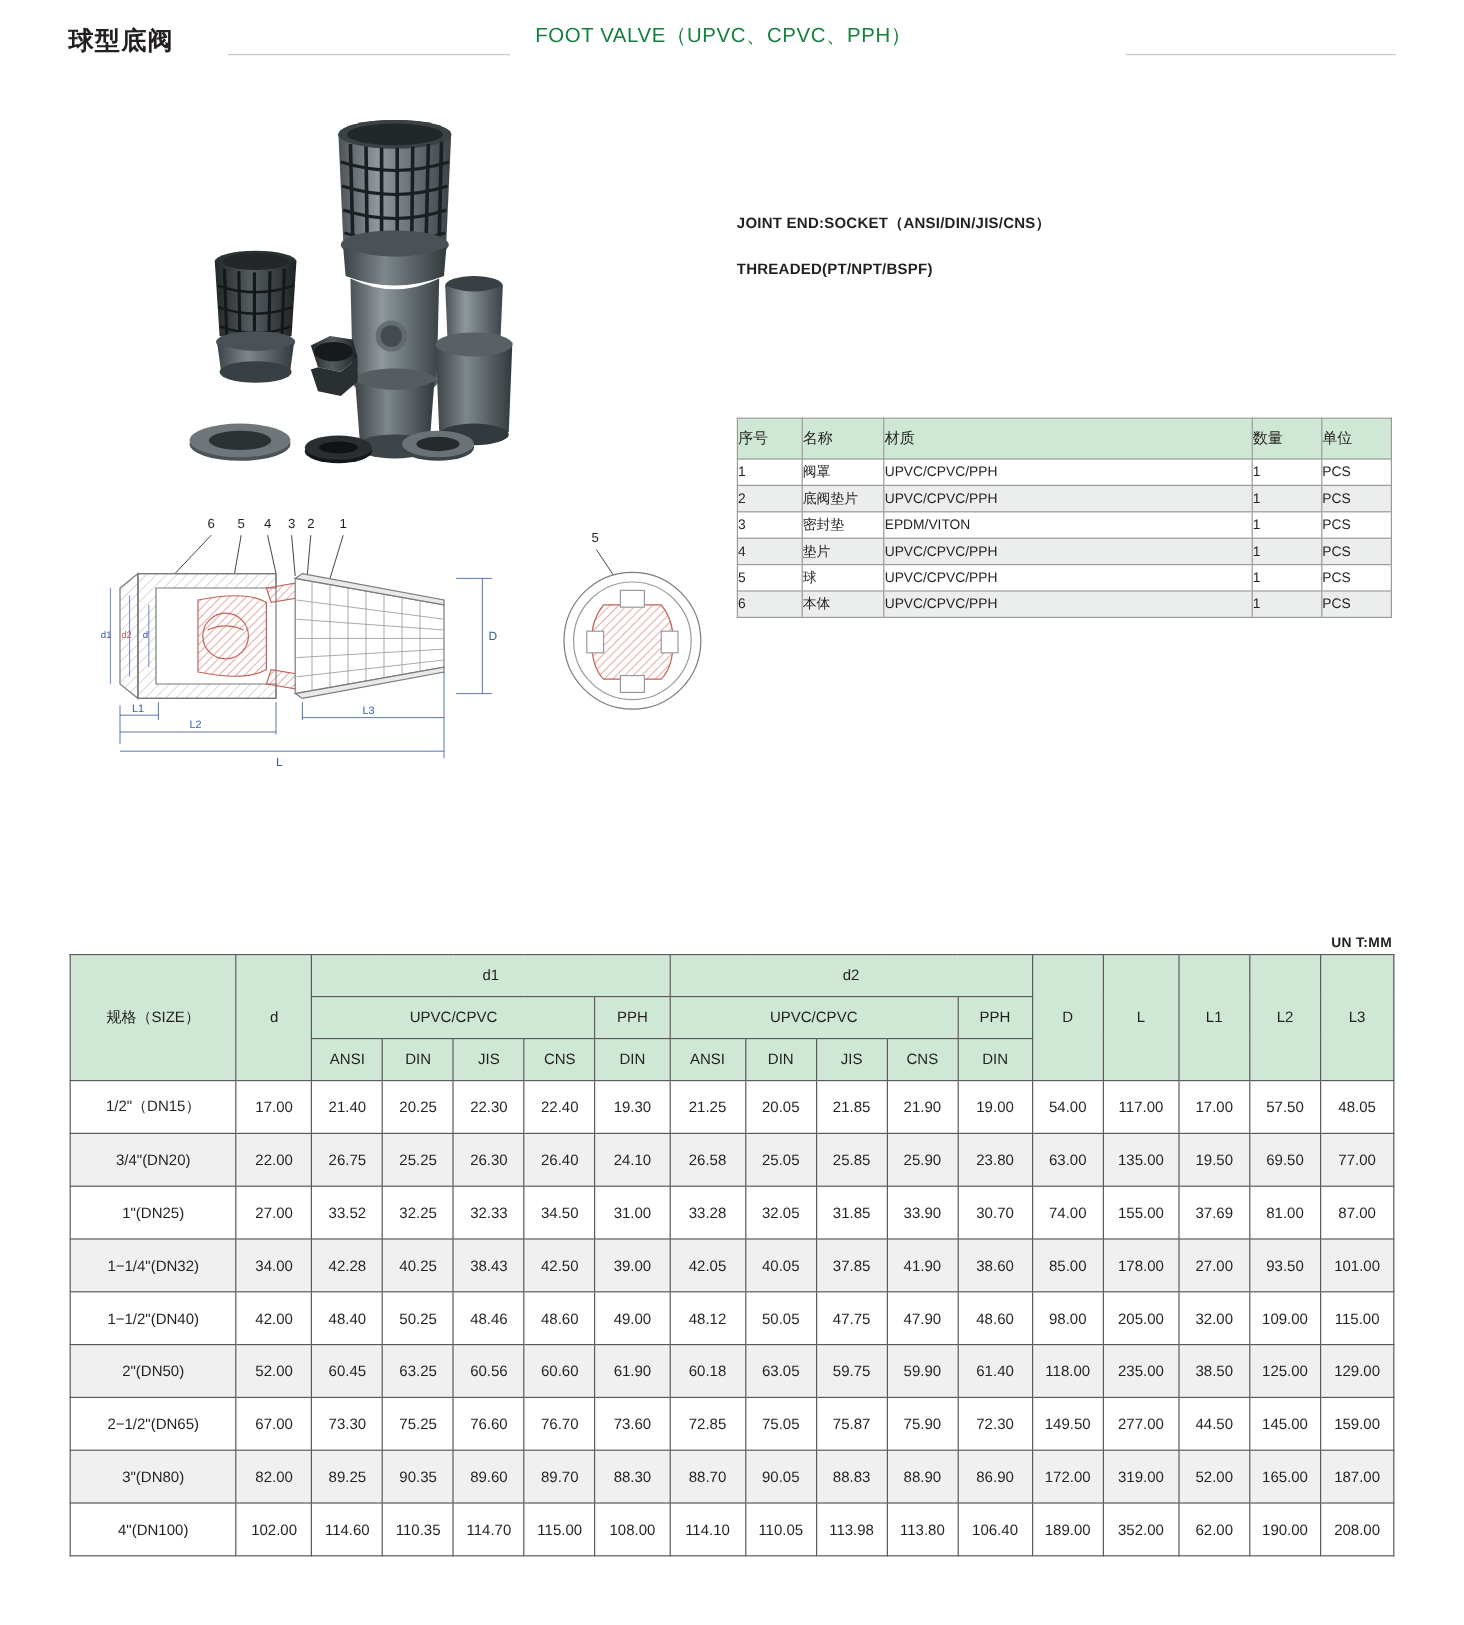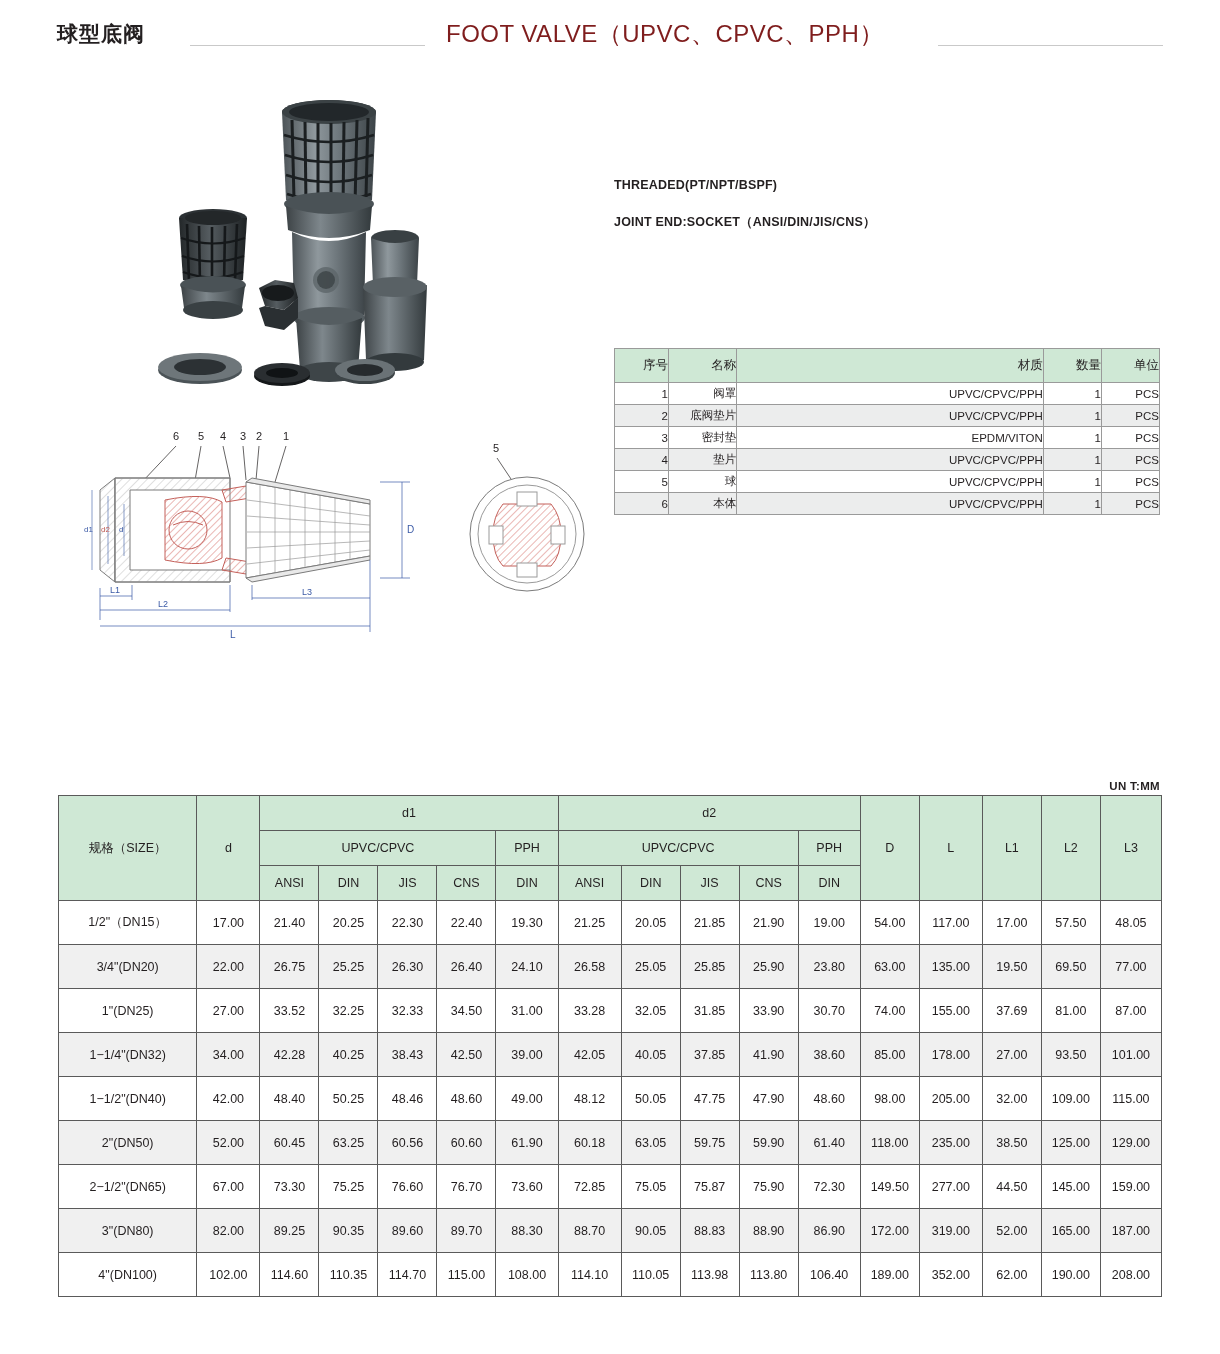--- a/index.html
+++ b/index.html
@@ -17,21 +17,21 @@
   }
   .header .cn-title{
     position:absolute;left:57px;top:12px;
     font-size:21px;font-weight:bold;letter-spacing:1px;color:#231f20;
   }
   .header .rule-left{
     position:absolute;left:190px;top:37px;width:235px;height:1px;background:#c9c9c9;
   }
   .header .en-title{
     position:absolute;left:446px;top:10px;
-    font-size:24px;color:#7f1d1d;letter-spacing:.5px;white-space:nowrap;
+    font-size:17px;color:#15803d;letter-spacing:.5px;white-space:nowrap;
   }
   .header .rule-right{
     position:absolute;left:938px;top:37px;width:225px;height:1px;background:#c9c9c9;
   }
 
   
   .photo{
     position:absolute;left:120px;top:80px;width:420px;height:320px;
   }
   .photo svg{display:block;}
@@ -55,21 +55,21 @@
   .specs p.last{margin-bottom:0;}
 
   
   .parts-table{
     position:absolute;left:614px;top:348px;width:546px;
     border-collapse:collapse;
   }
   .parts-table th,.parts-table td{
     border:1px solid #9a9a9a;
     font-size:11.5px;
-    text-align:right;
+    text-align:left;
     color:#231f20;
     height:21px;
     padding:0;
   }
   .parts-table thead th{
     background:#cfe8d5;
     font-weight:normal;
     height:33px;
     font-size:12.5px;
   }
@@ -341,22 +341,22 @@
   <circle cx="72" cy="104" r="49" fill="#ffffff" stroke="#9a9a9a" stroke-width="1"></circle>
   <path d="M48 74 L96 74 Q106 86 106 104 Q106 126 96 136 L48 136 Q38 126 38 104 Q38 86 48 74 Z" fill="url(#hatch3)" stroke="#c4605a" stroke-width="1"></path>
   <rect x="62" y="62" width="20" height="14" fill="#ffffff" stroke="#9a9a9a" stroke-width="1"></rect>
   <rect x="62" y="133" width="20" height="14" fill="#ffffff" stroke="#9a9a9a" stroke-width="1"></rect>
   <rect x="34" y="96" width="14" height="18" fill="#ffffff" stroke="#9a9a9a" stroke-width="1"></rect>
   <rect x="96" y="96" width="14" height="18" fill="#ffffff" stroke="#9a9a9a" stroke-width="1"></rect>
 </svg>
 </div>
 
 <div class="specs">
+  <p>JOINT END:SOCKET（ANSI/DIN/JIS/CNS）</p>
   <p>THREADED(PT/NPT/BSPF)</p>
-  <p>JOINT END:SOCKET（ANSI/DIN/JIS/CNS）</p>
 </div>
 
 <table class="parts-table">
   <thead>
     <tr>
       <th class="col-no">序号</th>
       <th class="col-name">名称</th>
       <th class="col-mat">材质</th>
       <th class="col-qty">数量</th>
       <th class="col-unit">单位</th>

